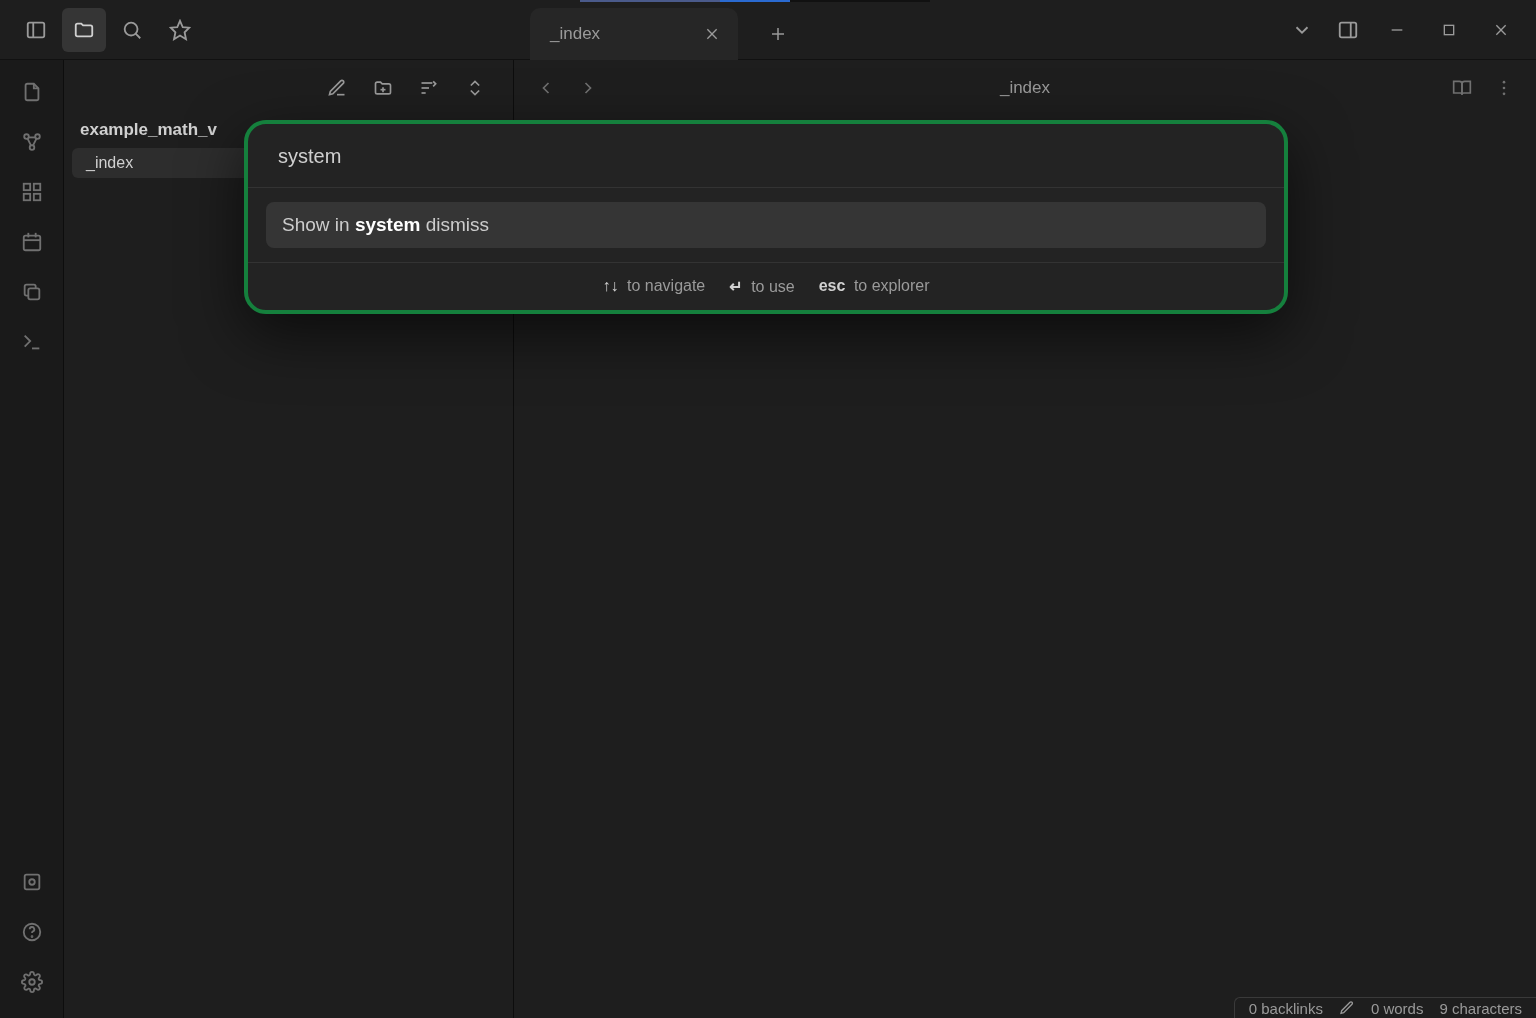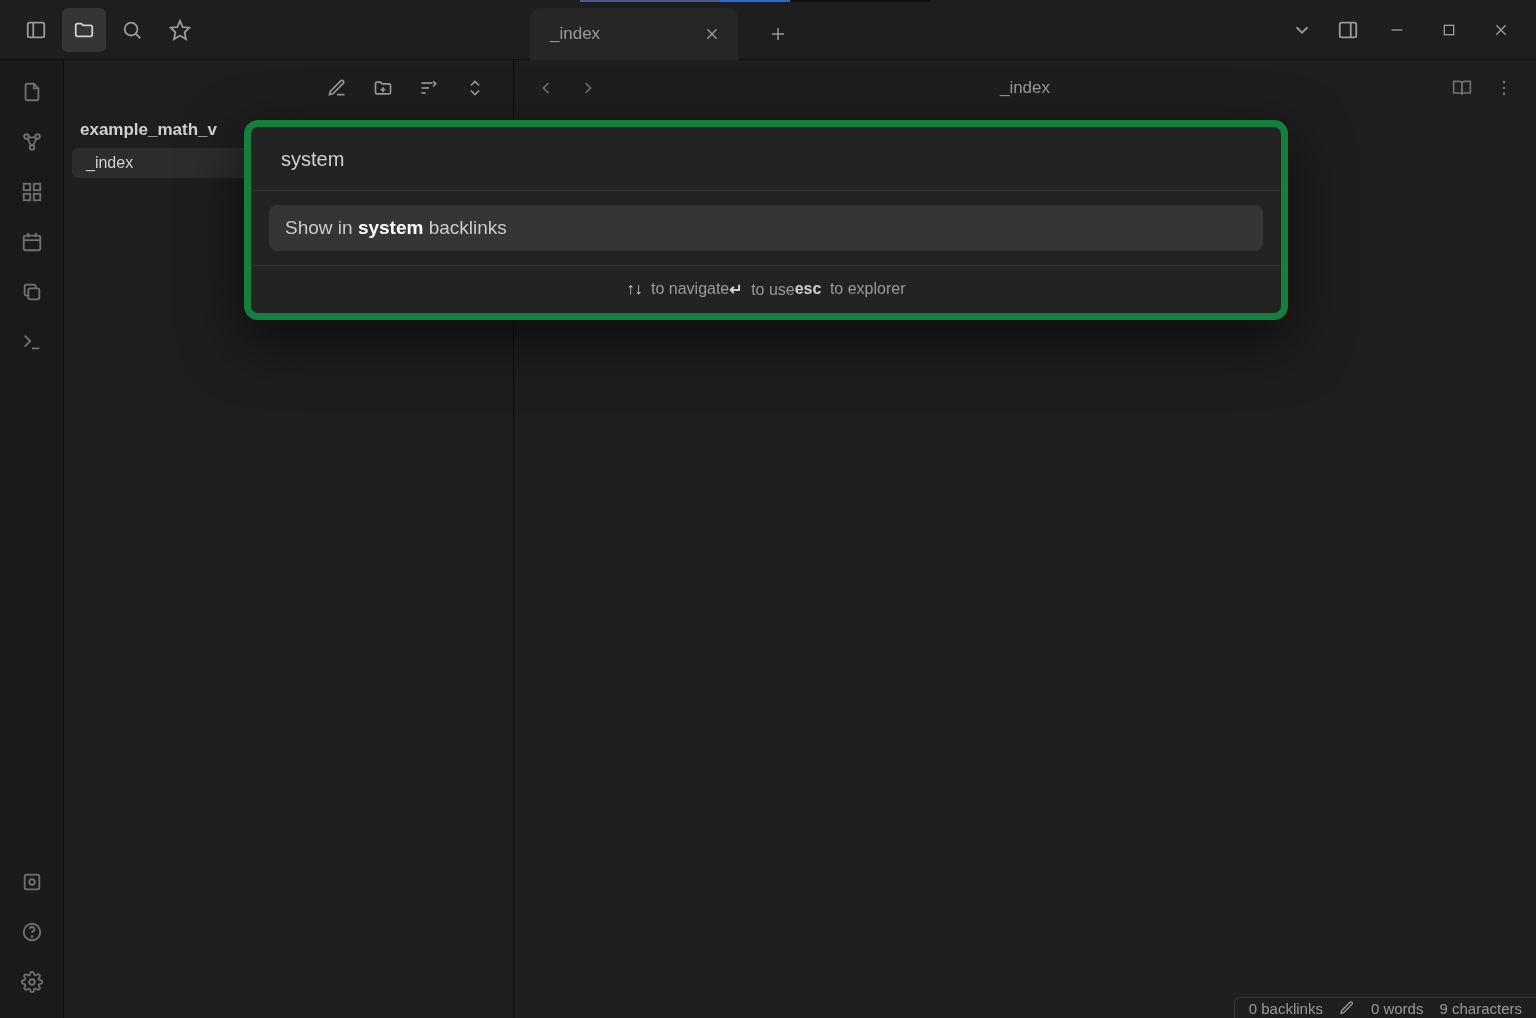--- a/index.html
+++ b/index.html
@@ -208,22 +208,22 @@
   }
   .status-item { display:flex; align-items:center; gap:6px; }
 
   
   .palette {
     position: absolute;
     top: 120px;
     left: 244px;
     width: 1044px;
     background: #232323;
-    border: 7px solid #15803d;
-    border-radius: 14px;
+    border: 4px solid #15803d;
+    border-radius: 22px;
     box-shadow: 0 20px 60px rgba(0,0,0,0.6);
     overflow: hidden;
   }
   .palette-input-wrap {
     padding: 20px 28px 18px 28px;
     border-bottom: 1px solid #333;
   }
   .palette-input {
     width: 100%;
     background: transparent;
@@ -241,20 +241,21 @@
     background: var(--bg-lighter);
     font-size: 19px;
     color: #ccc;
   }
   .palette-item b { color: #fff; font-weight:600; }
   .palette-footer {
     border-top: 1px solid #333;
     padding: 14px 0;
     display: flex;
     justify-content: center;
+    gap: 24px;
     color: var(--fg-dim);
     font-size: 16px;
   }
   .palette-footer .key { font-weight:600; color: var(--fg); margin-right:4px; }
 </style>
 </head>
 <body>
 
 <div class="top-strip">
   <span class="ts1"></span>
@@ -480,21 +481,21 @@
 
   </div>
 </div>
 
 <div class="palette">
   <div class="palette-input-wrap">
     <input class="palette-input" type="text" value="system" style="">
   </div>
   <div class="palette-results">
     <div class="palette-item">
-      <span>Show in </span><b>system</b><span> backlinks</span>
+      <span>Show in </span><b>system</b><span> dismiss</span>
     </div>
   </div>
   <div class="palette-footer">
     <span>
       <span class="key">↑↓</span>
       <span>to navigate</span>
     </span>
     <span>
       <span class="key">↵</span>
       <span>to use</span>

